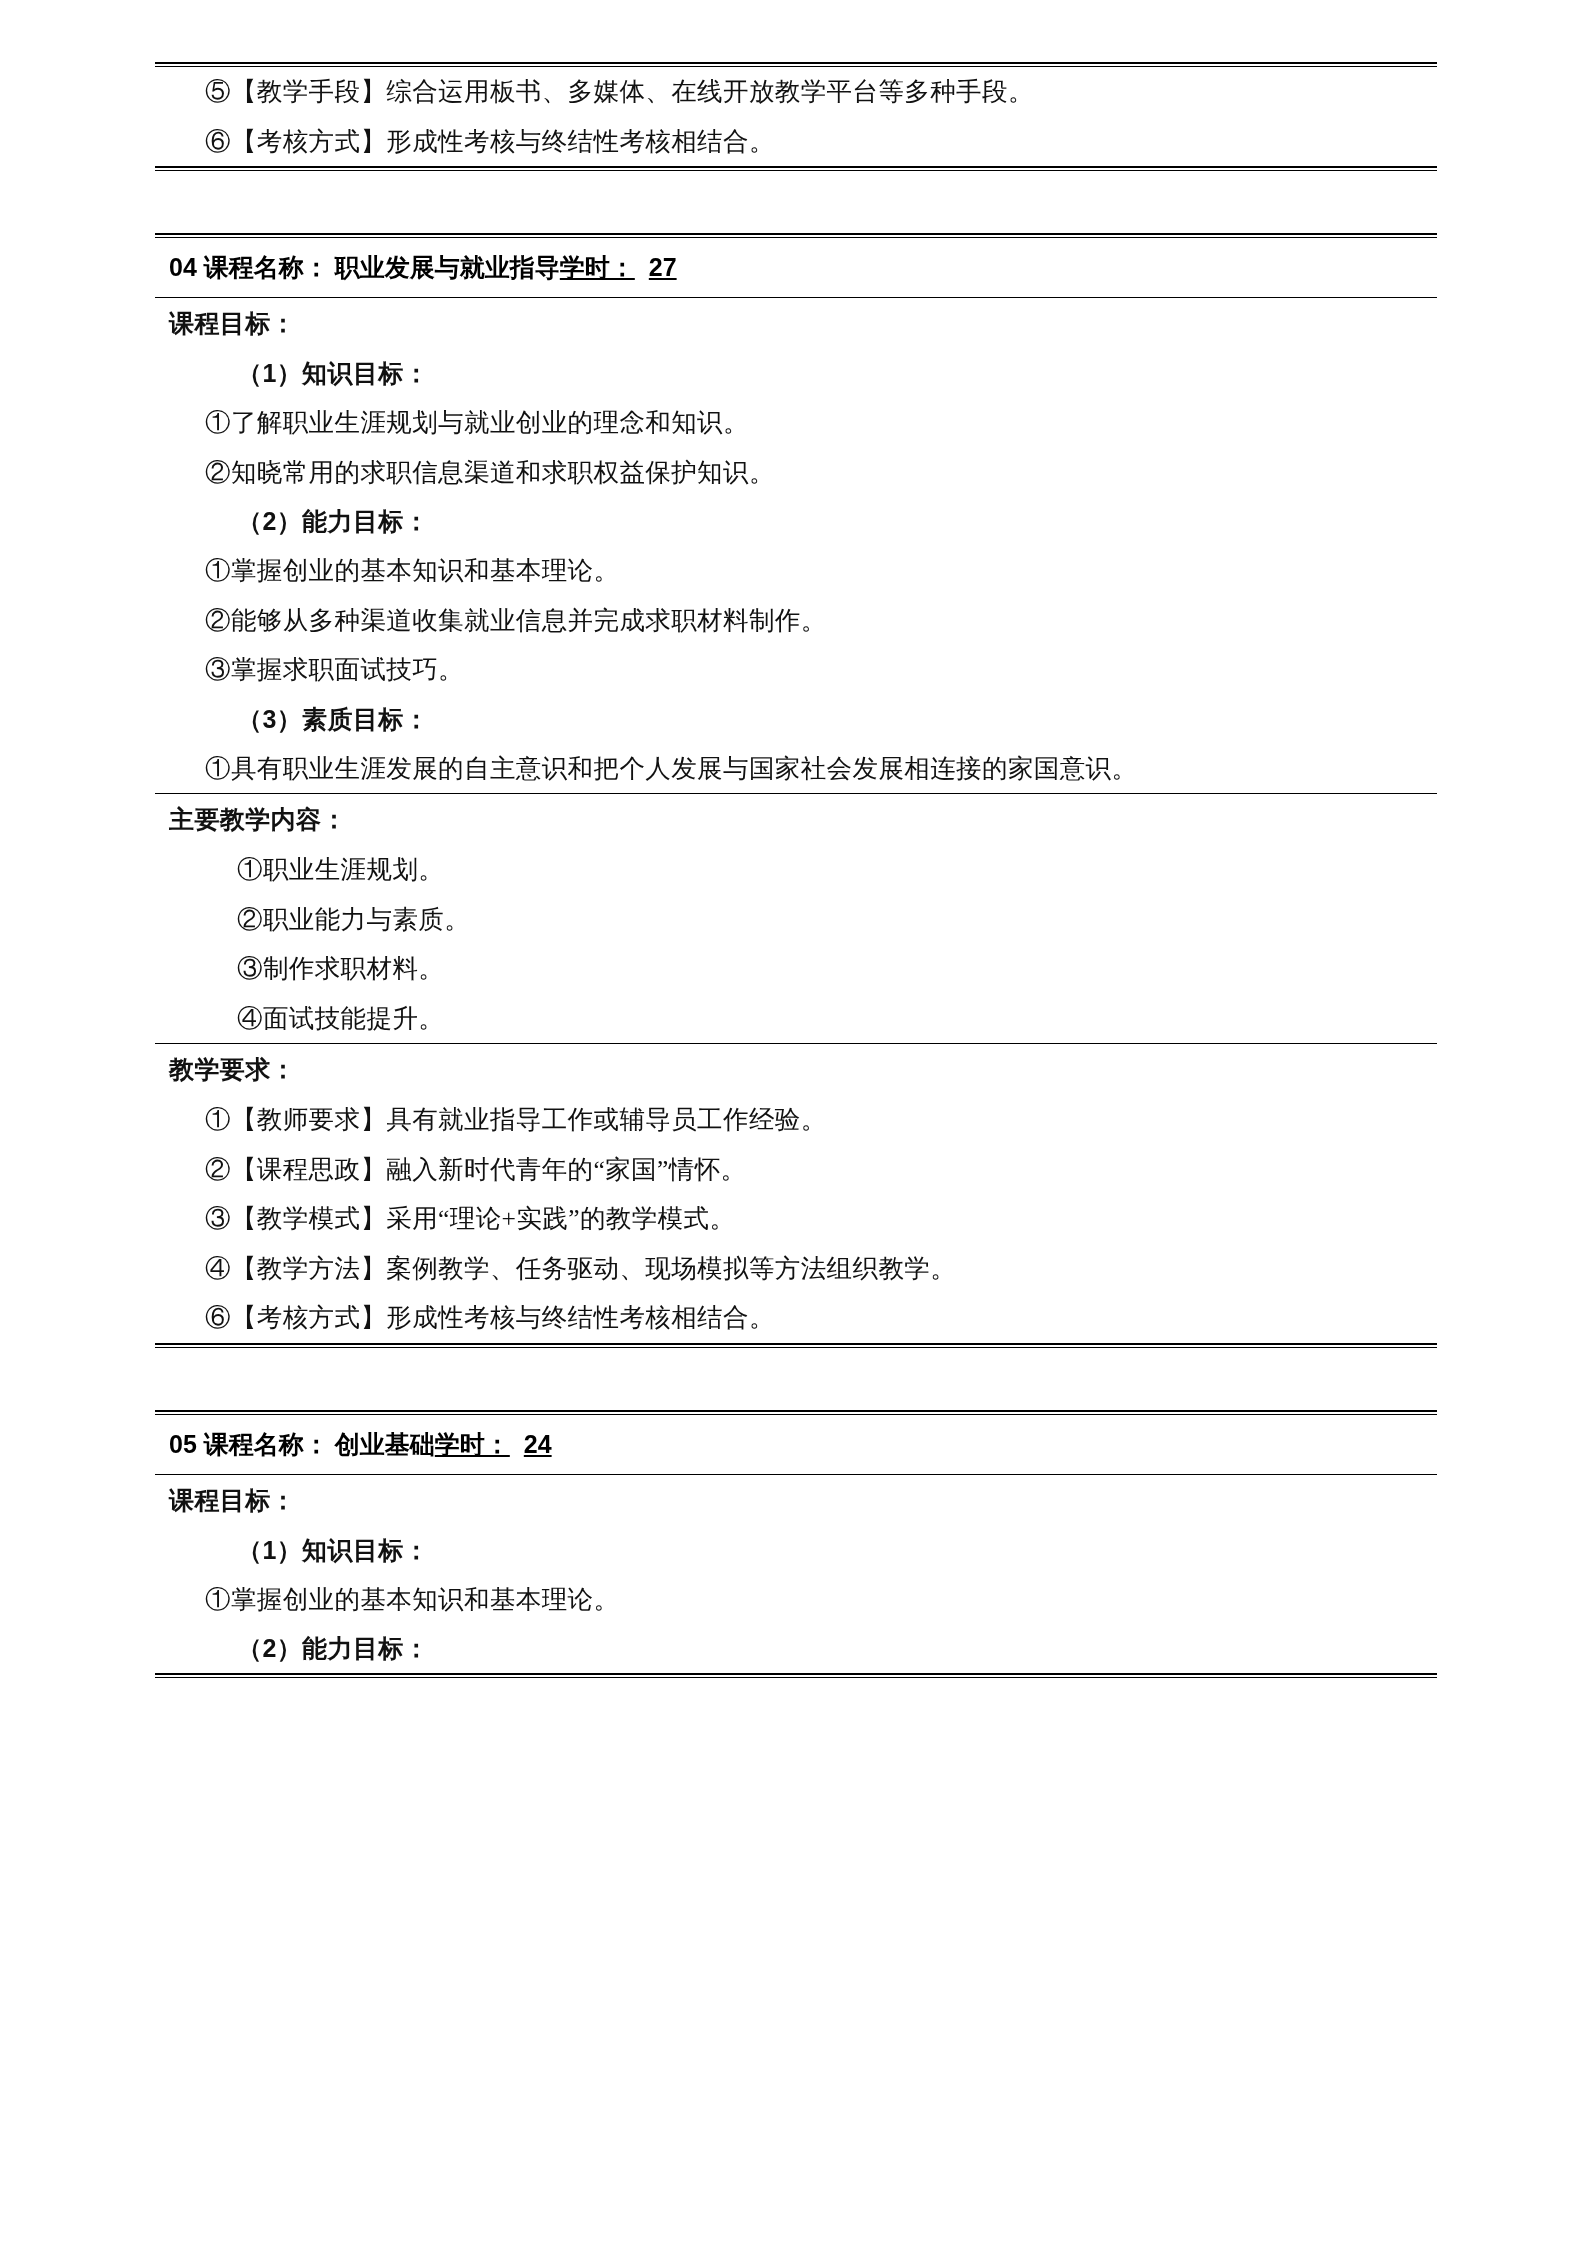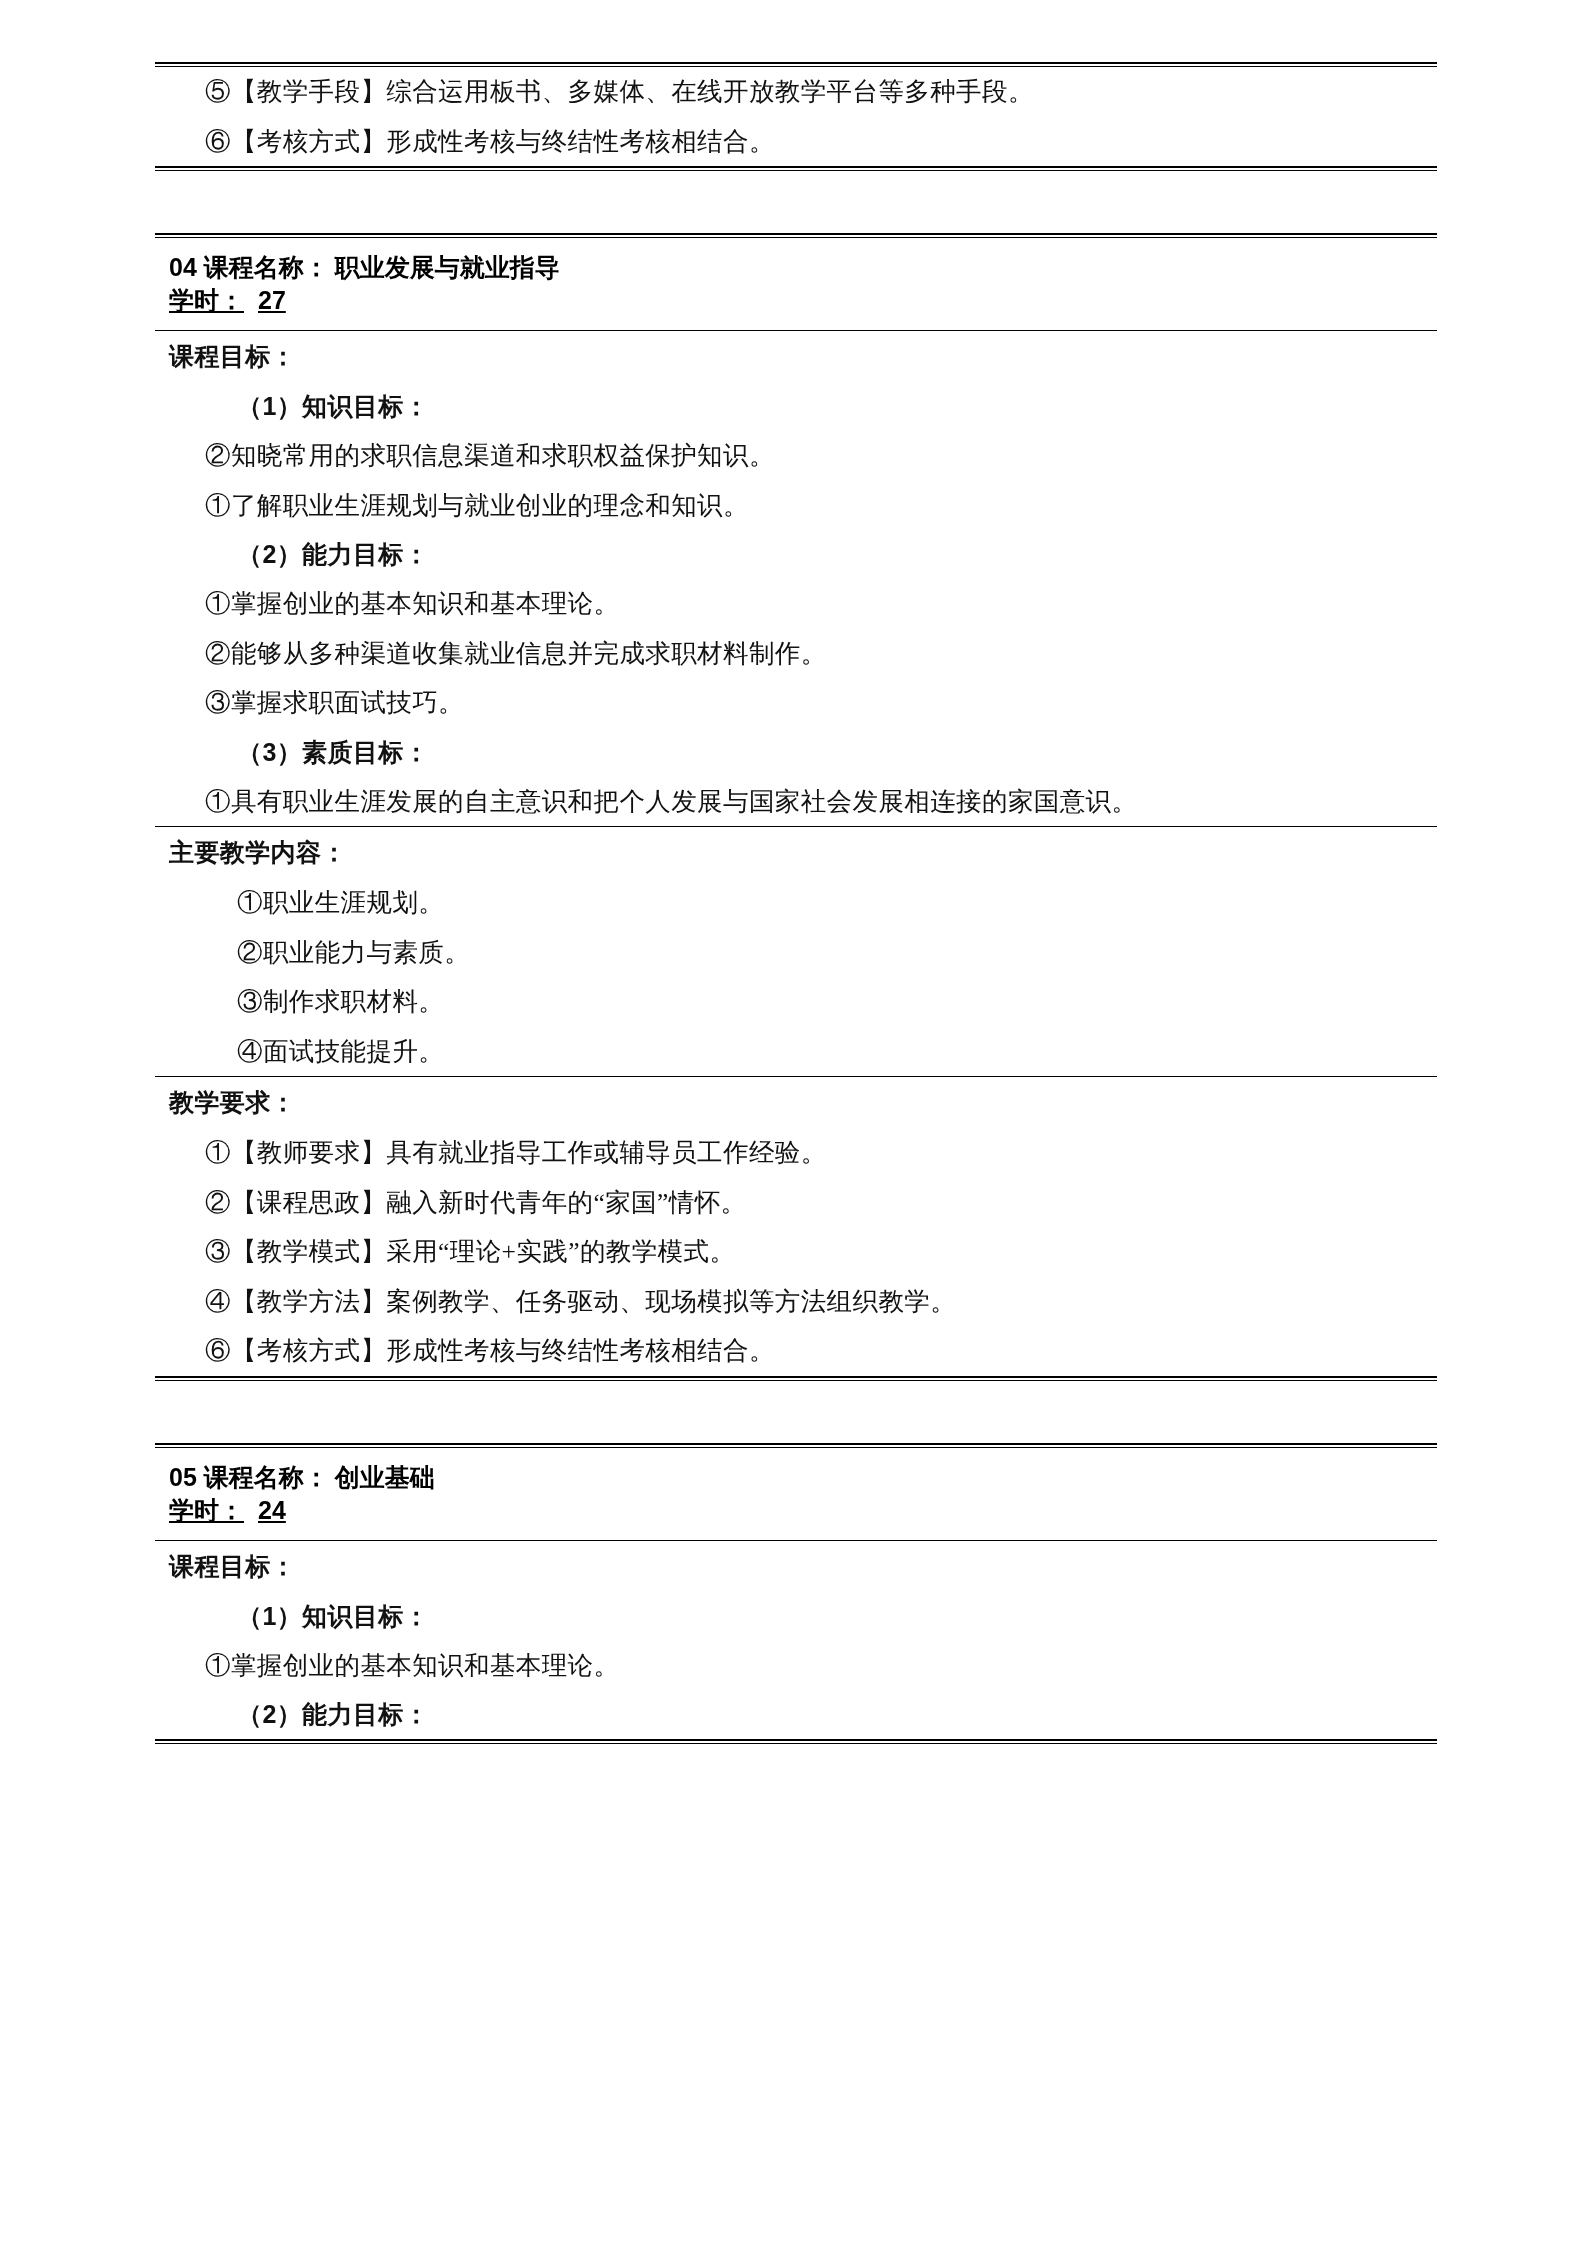--- a/index.html
+++ b/index.html
@@ -74,21 +74,20 @@
 
   .item { padding: 12px 0 12px 50px; }
   .item-ind { padding: 12px 0 12px 82px; }
   .label { padding: 13px 0 13px 14px; }
 
   
   .course-head {
     display: flex;
     align-items: baseline;
     padding: 13px 16px 13px 14px;
-    flex-direction: column;
   }
   .course-head .left {
     display: flex;
     align-items: baseline;
     white-space: nowrap;
   }
   .course-head .num {
     font-family: "Liberation Sans", "DejaVu Sans", sans-serif;
     font-weight: 700;
     font-size: 25px;
@@ -171,24 +170,24 @@
       <hr class="rule-single">
 
       <div class="label">
         <span class="line head-txt">课程目标：</span>
       </div>
 
       <div class="item-ind">
         <span class="line sub-head">（1）知识目标：</span>
       </div>
       <div class="item">
+        <span class="line body-txt">①了解职业生涯规划与就业创业的理念和知识。</span>
+      </div>
+      <div class="item">
         <span class="line body-txt">②知晓常用的求职信息渠道和求职权益保护知识。</span>
-      </div>
-      <div class="item">
-        <span class="line body-txt">①了解职业生涯规划与就业创业的理念和知识。</span>
       </div>
 
       <div class="item-ind">
         <span class="line sub-head">（2）能力目标：</span>
       </div>
       <div class="item">
         <span class="line body-txt">①掌握创业的基本知识和基本理论。</span>
       </div>
       <div class="item">
         <span class="line body-txt">②能够从多种渠道收集就业信息并完成求职材料制作。</span>

